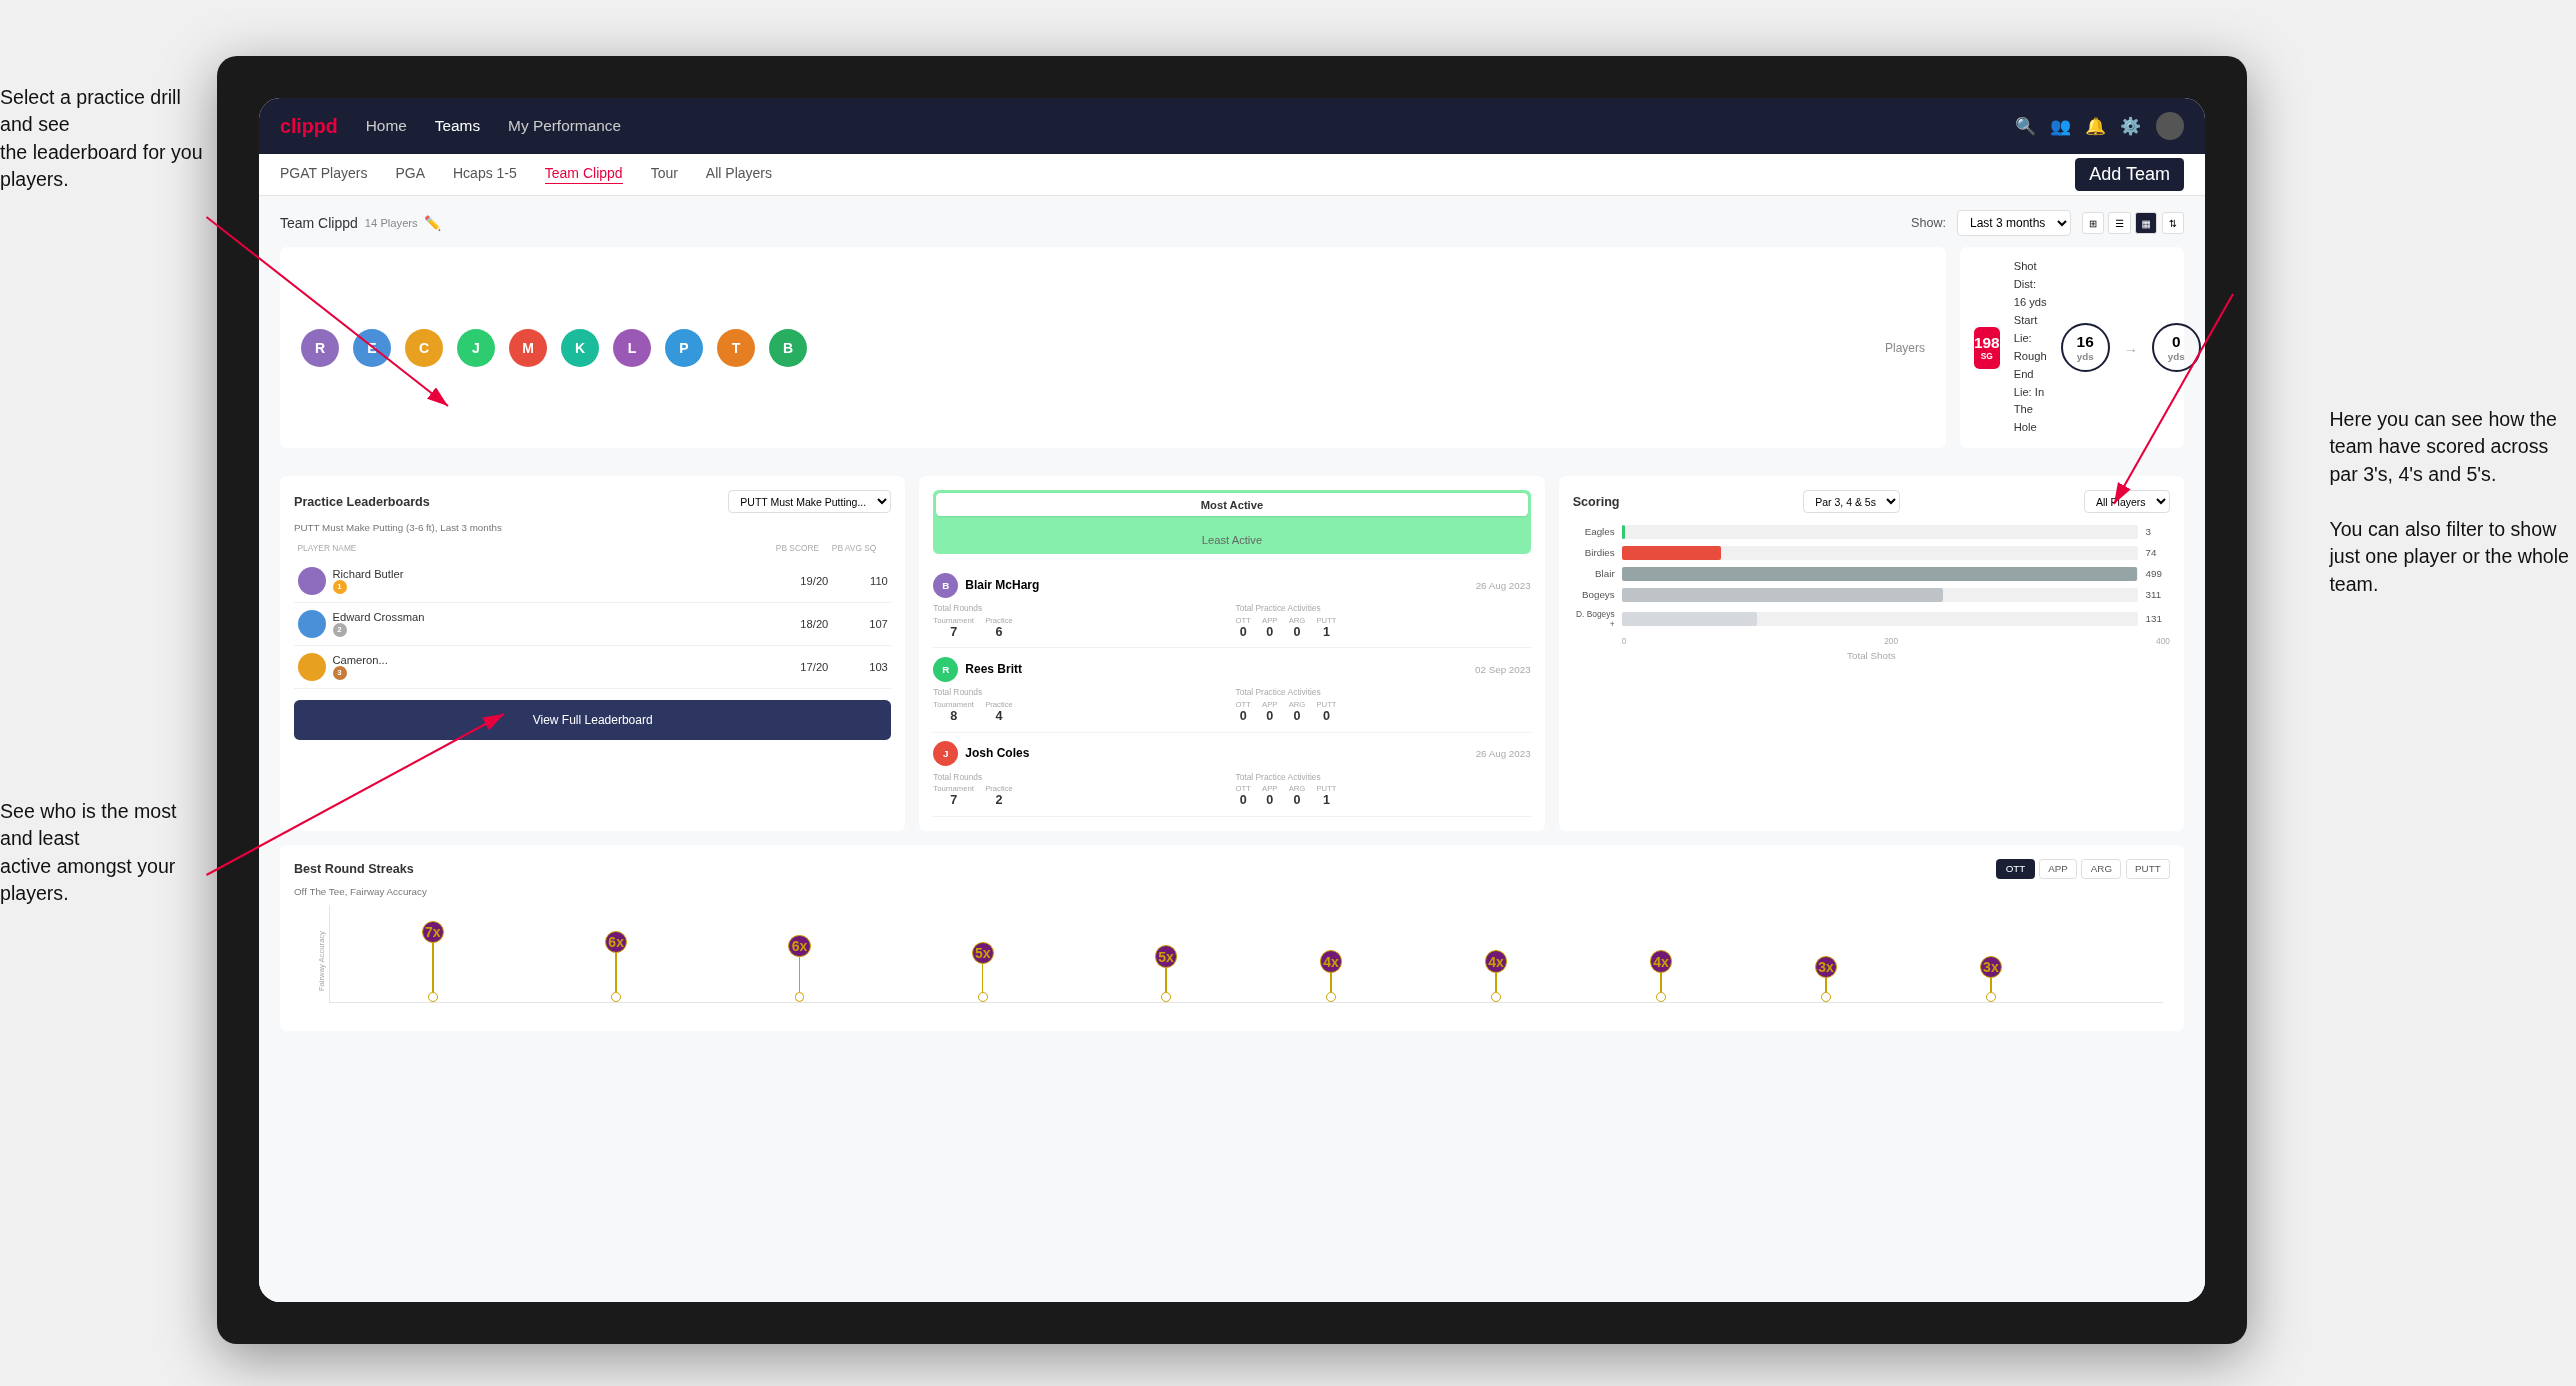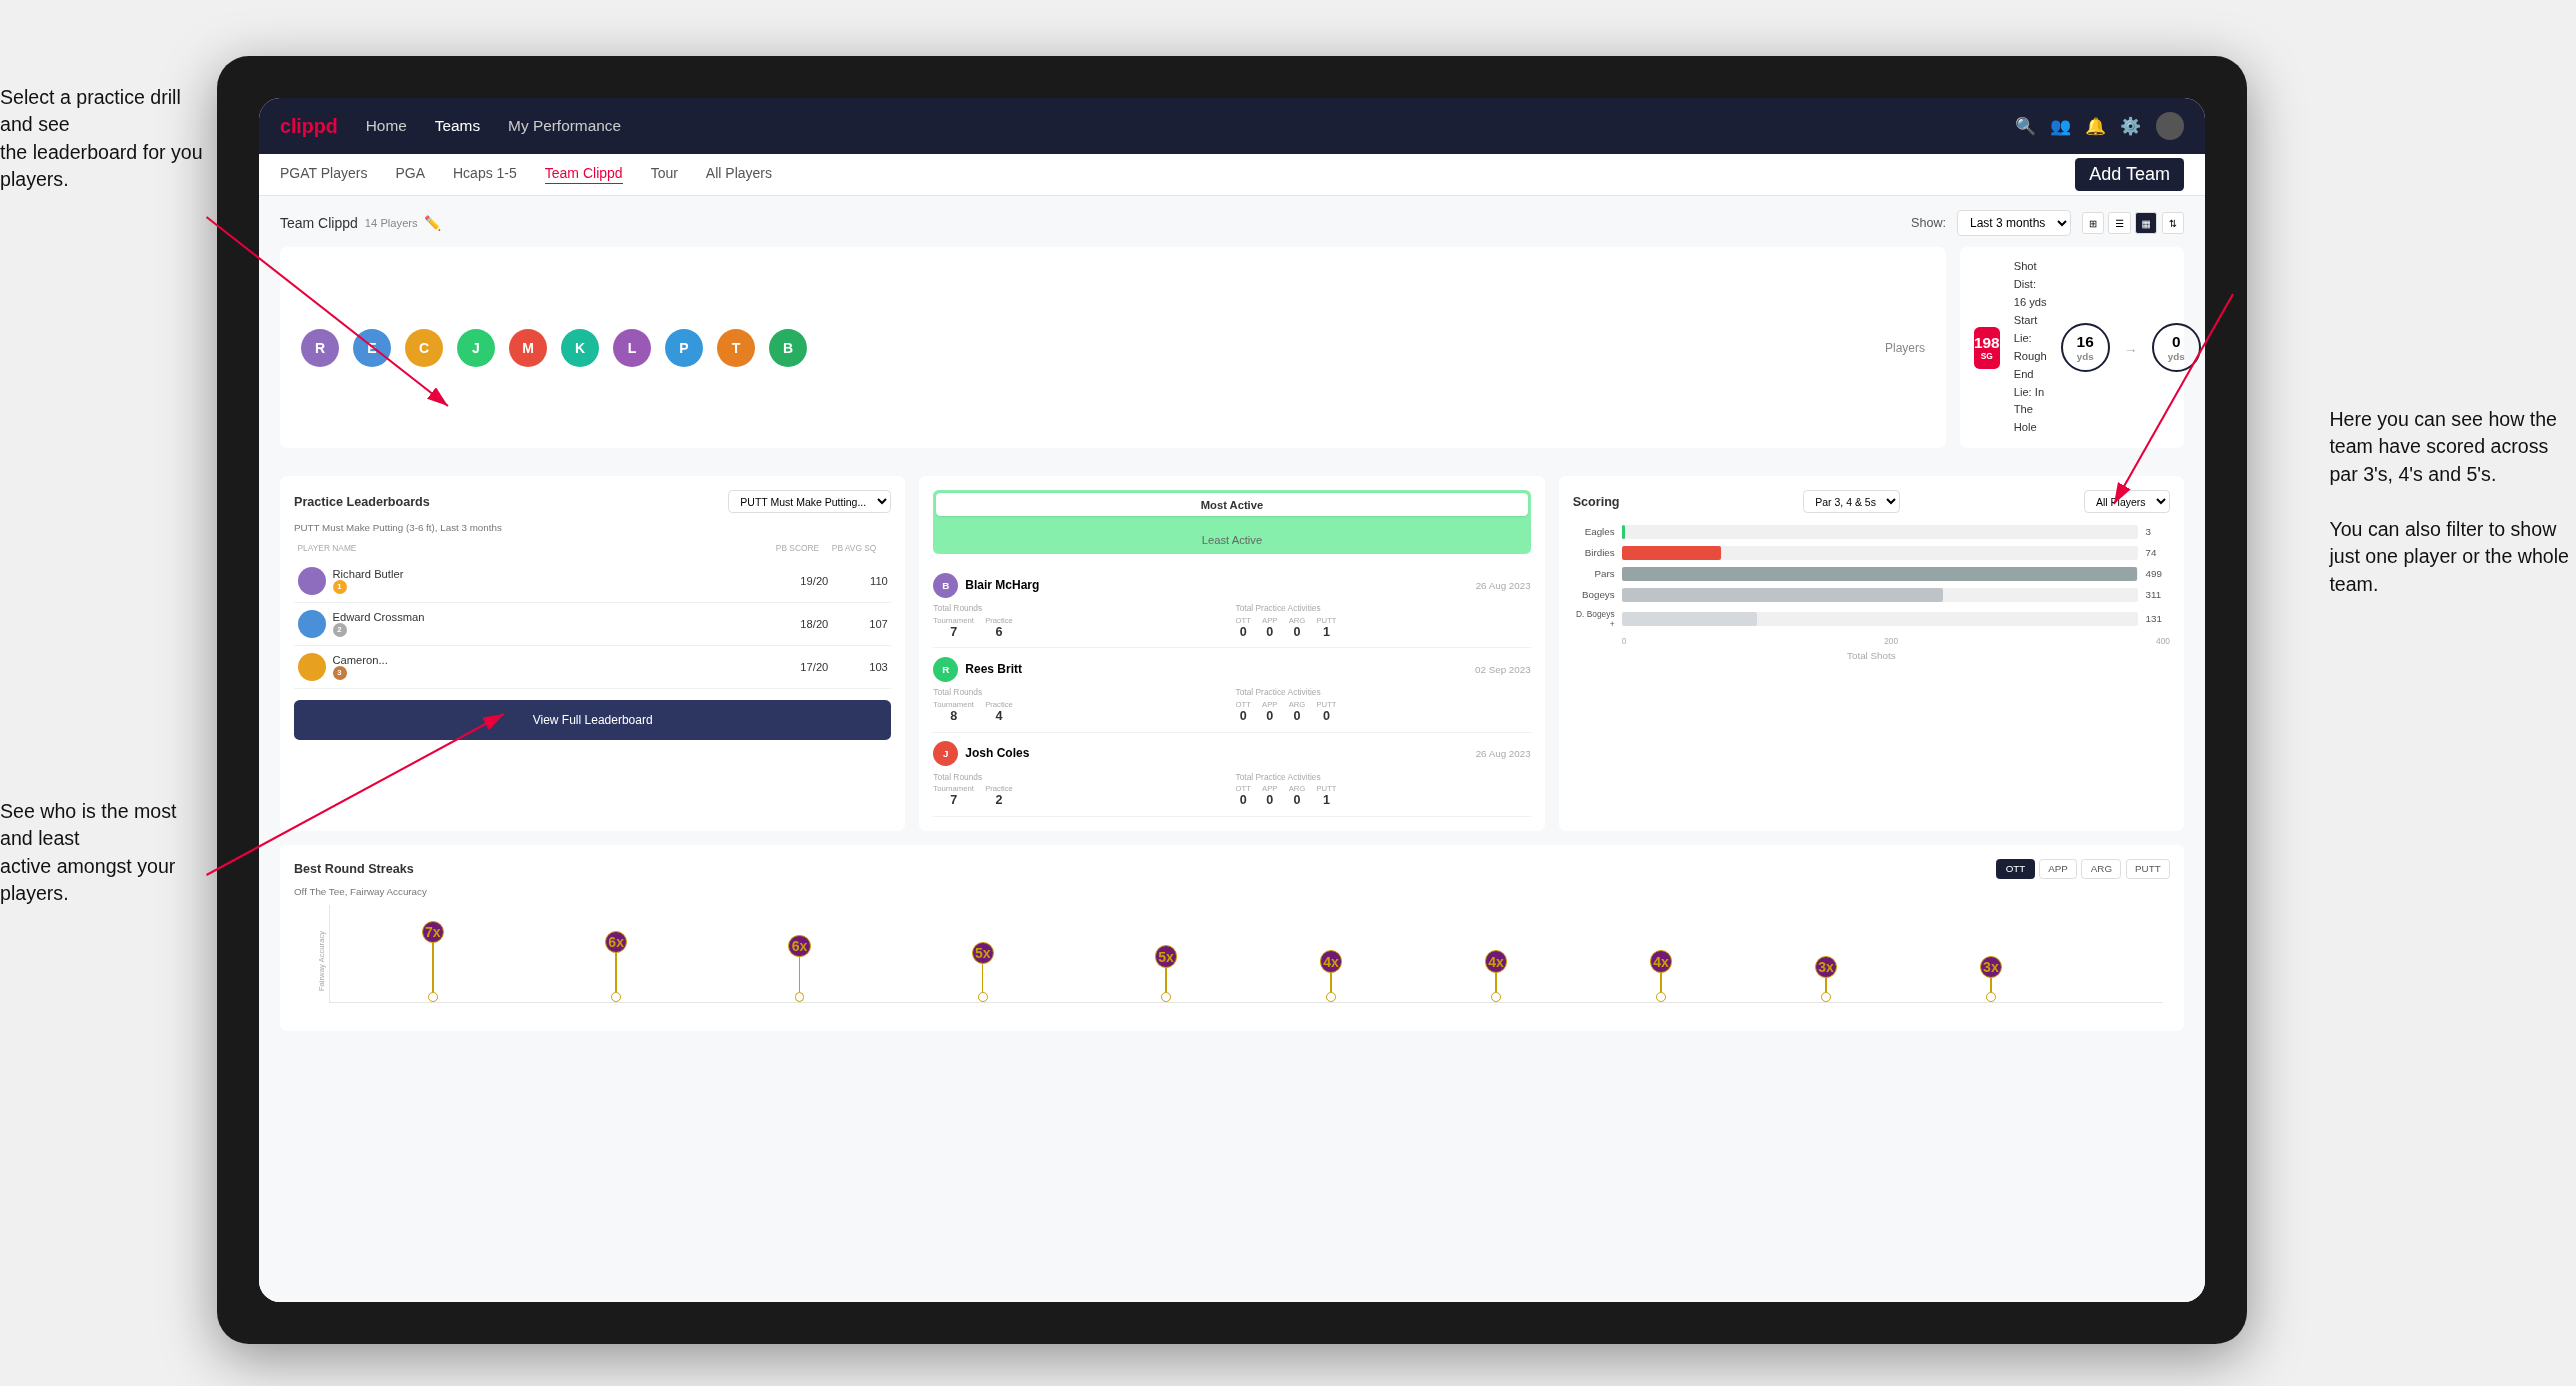--- a/index.html
+++ b/index.html
@@ -22,21 +22,21 @@
     }
 
     
     .ipad-frame {
       position: absolute;
       left: 217px;
       top: 56px;
       width: 2030px;
       height: 1288px;
       background: #1a1a1a;
-      border-radius: 32px;
+      border-radius: 20px;
       box-shadow: 0 14px 56px rgba(0,0,0,0.4);
       padding: 42px;
     }
     .ipad-screen {
       width: 100%;
       height: 100%;
       background: #fff;
       border-radius: 21px;
       overflow: hidden;
       display: flex;
@@ -770,21 +770,21 @@
               <span class="bar-value">3</span>
             </div>
             <div class="bar-row">
               <span class="bar-label">Birdies</span>
               <div class="bar-track">
                 <div class="bar-fill birdies" style="width: 19.2%;"></div>
               </div>
               <span class="bar-value">74</span>
             </div>
             <div class="bar-row">
-              <span class="bar-label">Pars</span>
+              <span class="bar-label">Blair</span>
               <div class="bar-track">
                 <div class="bar-fill pars" style="width: 99.8%;"></div>
               </div>
               <span class="bar-value">499</span>
             </div>
             <div class="bar-row">
               <span class="bar-label">Bogeys</span>
               <div class="bar-track">
                 <div class="bar-fill bogeys" style="width: 62.2%;"></div>
               </div>

